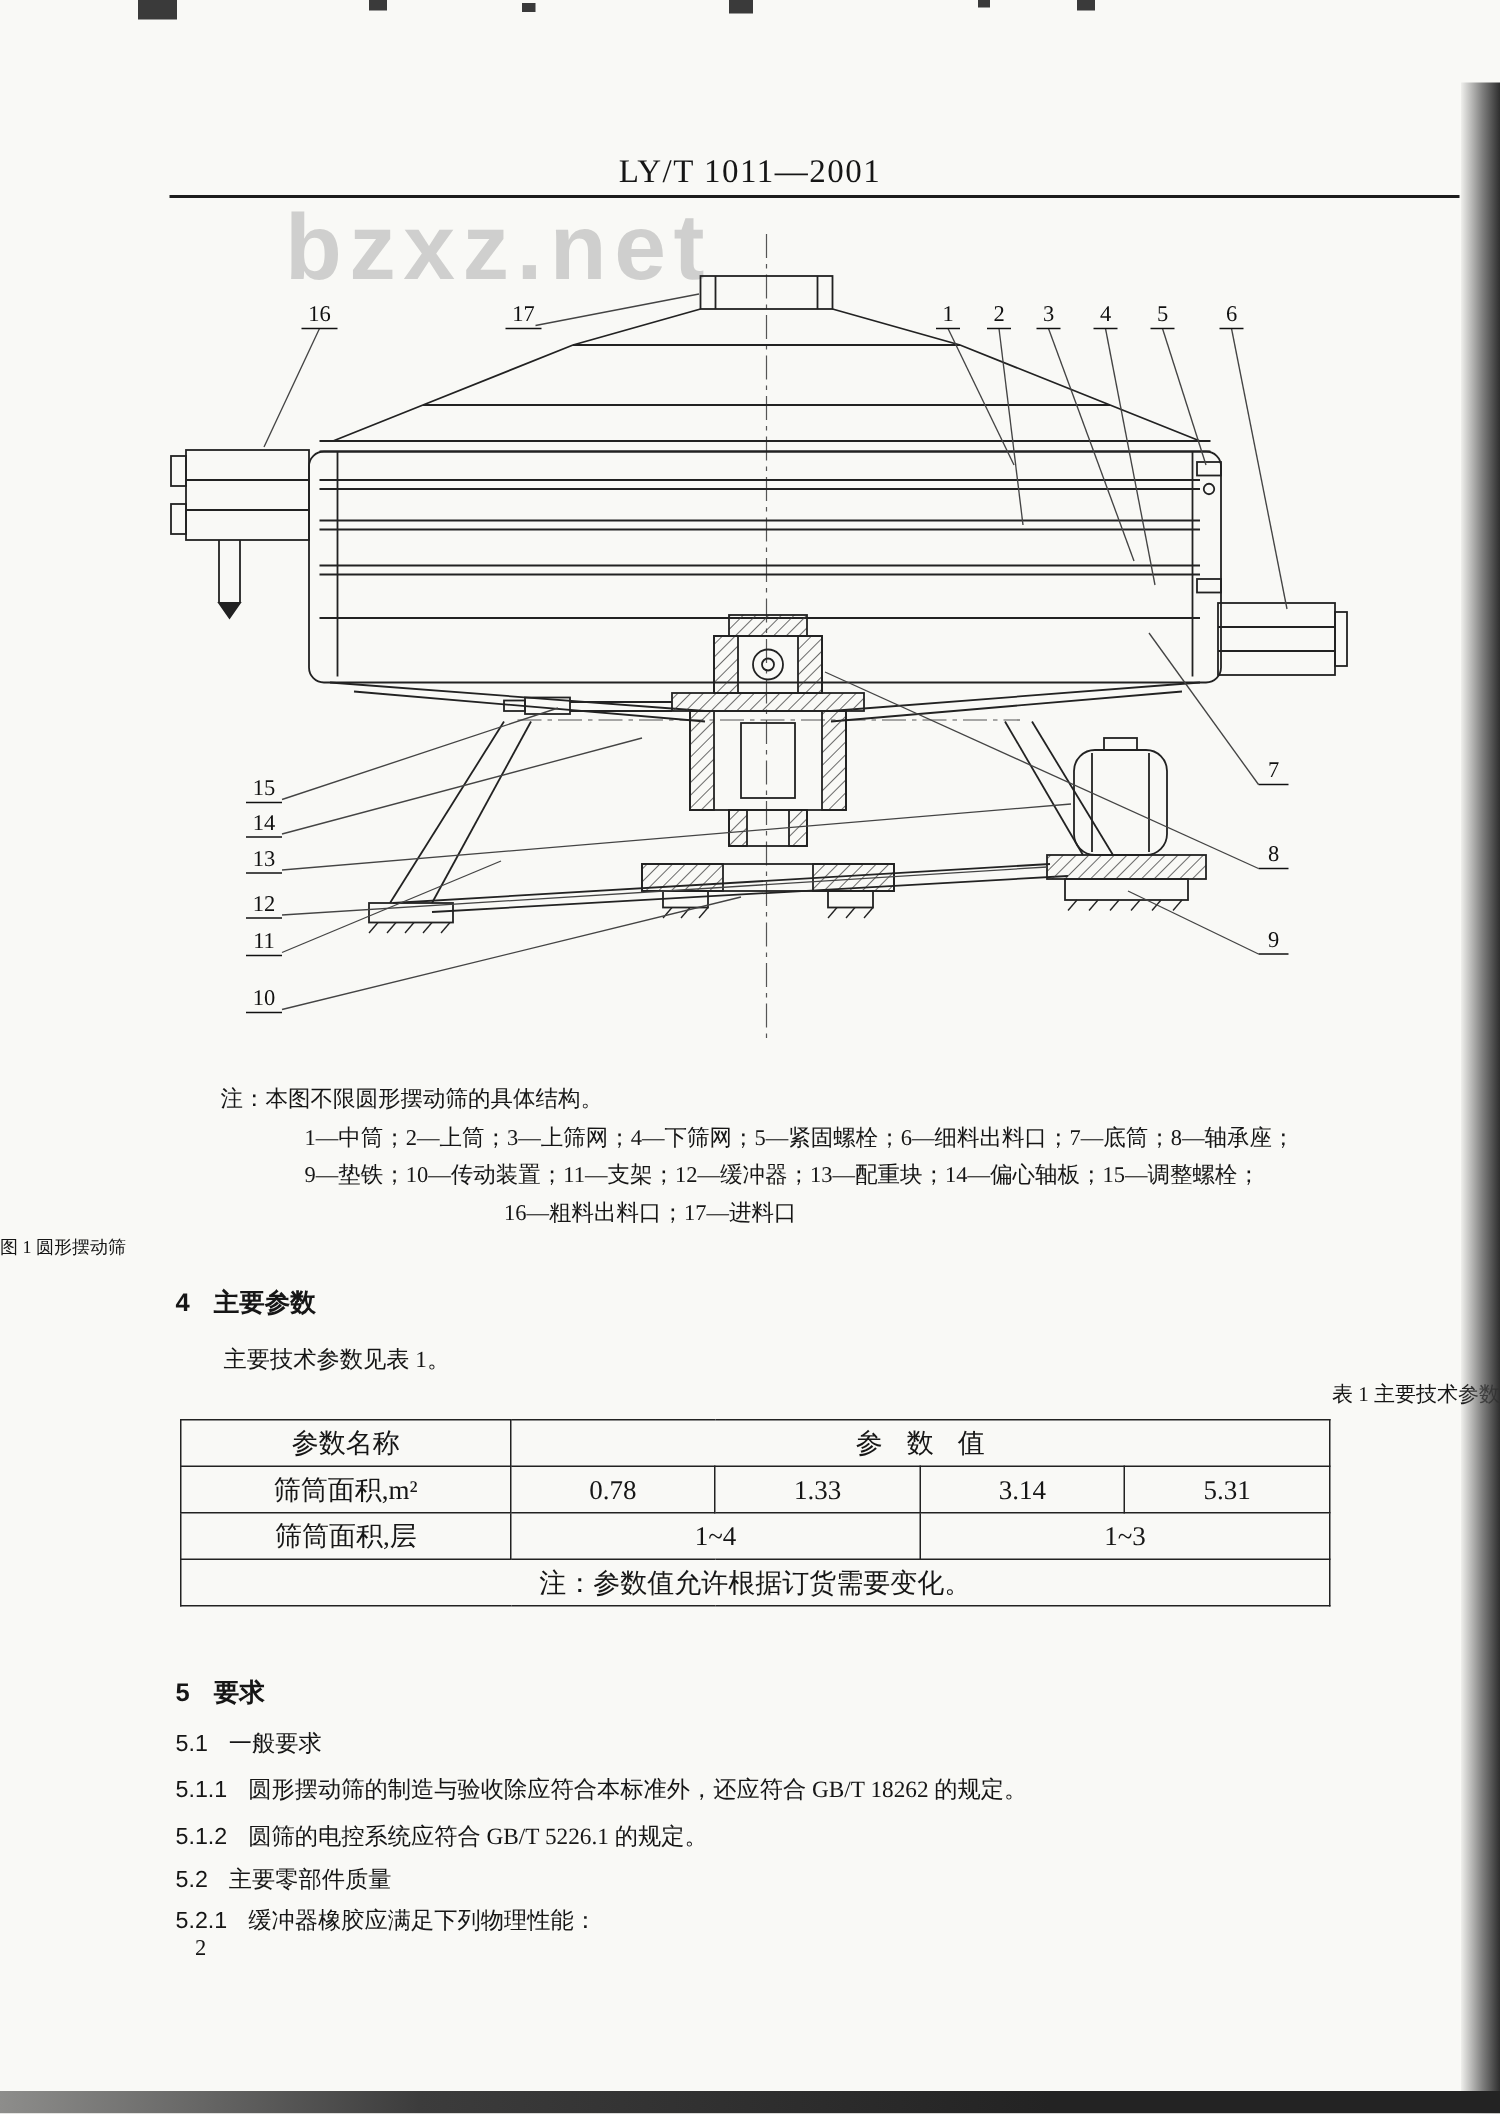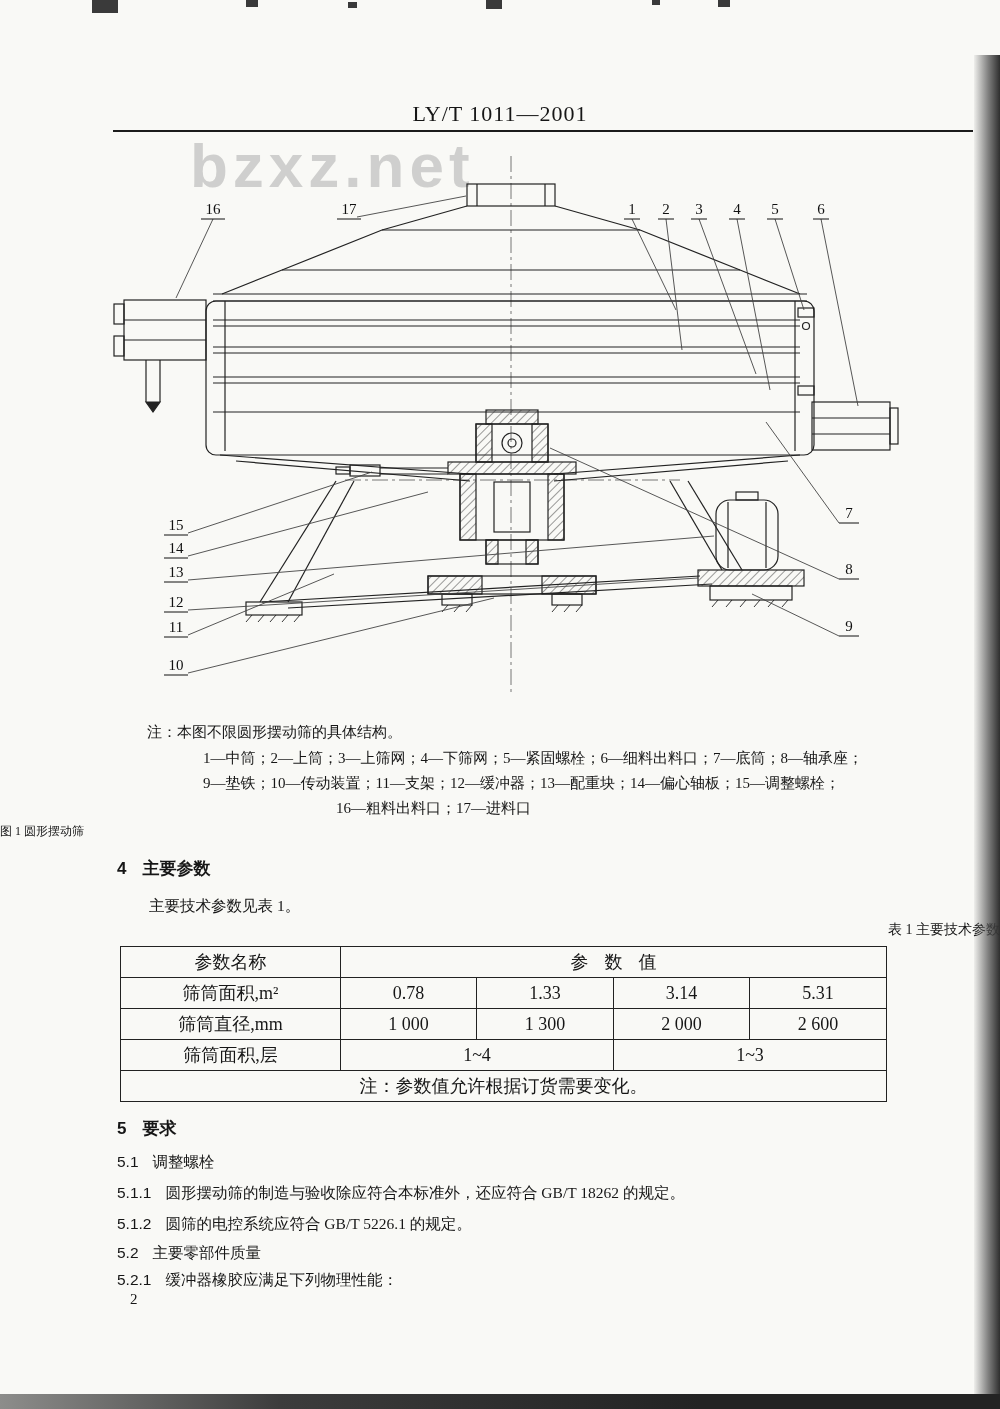--- a/index.html
+++ b/index.html
@@ -287,43 +287,36 @@
       <td class="spread" colspan="4">参数值</td>
     </tr>
     <tr>
       <td>筛筒面积,m²</td>
       <td>0.78</td>
       <td>1.33</td>
       <td>3.14</td>
       <td>5.31</td>
     </tr>
     <tr>
-      <td>筛筒直径,mm</td>
-      <td>1 000</td>
-      <td>1 300</td>
-      <td>2 000</td>
-      <td>2 600</td>
-    </tr>
-    <tr>
       <td>筛筒面积,层</td>
       <td colspan="2">1~4</td>
       <td colspan="2">1~3</td>
     </tr>
     <tr>
       <td class="note-cell" colspan="5">注：参数值允许根据订货需要变化。</td>
     </tr>
   </tbody>
     </table>
 
   <div class="abs sec-heading sec5-heading">
     <span class="h-num">5</span><span>要求</span>
   </div>
 
   <div class="abs s5-line s5-0">
-    <span class="s5-label">5.1</span><span>调整螺栓</span>
+    <span class="s5-label">5.1</span><span>一般要求</span>
   </div>
   <div class="abs s5-line s5-1">
     <span class="s5-label">5.1.1</span><span>圆形摆动筛的制造与验收除应符合本标准外，还应符合 GB/T 18262 的规定。</span>
   </div>
   <div class="abs s5-line s5-2">
     <span class="s5-label">5.1.2</span><span>圆筛的电控系统应符合 GB/T 5226.1 的规定。</span>
   </div>
   <div class="abs s5-line s5-3">
     <span class="s5-label">5.2</span><span>主要零部件质量</span>
   </div>

